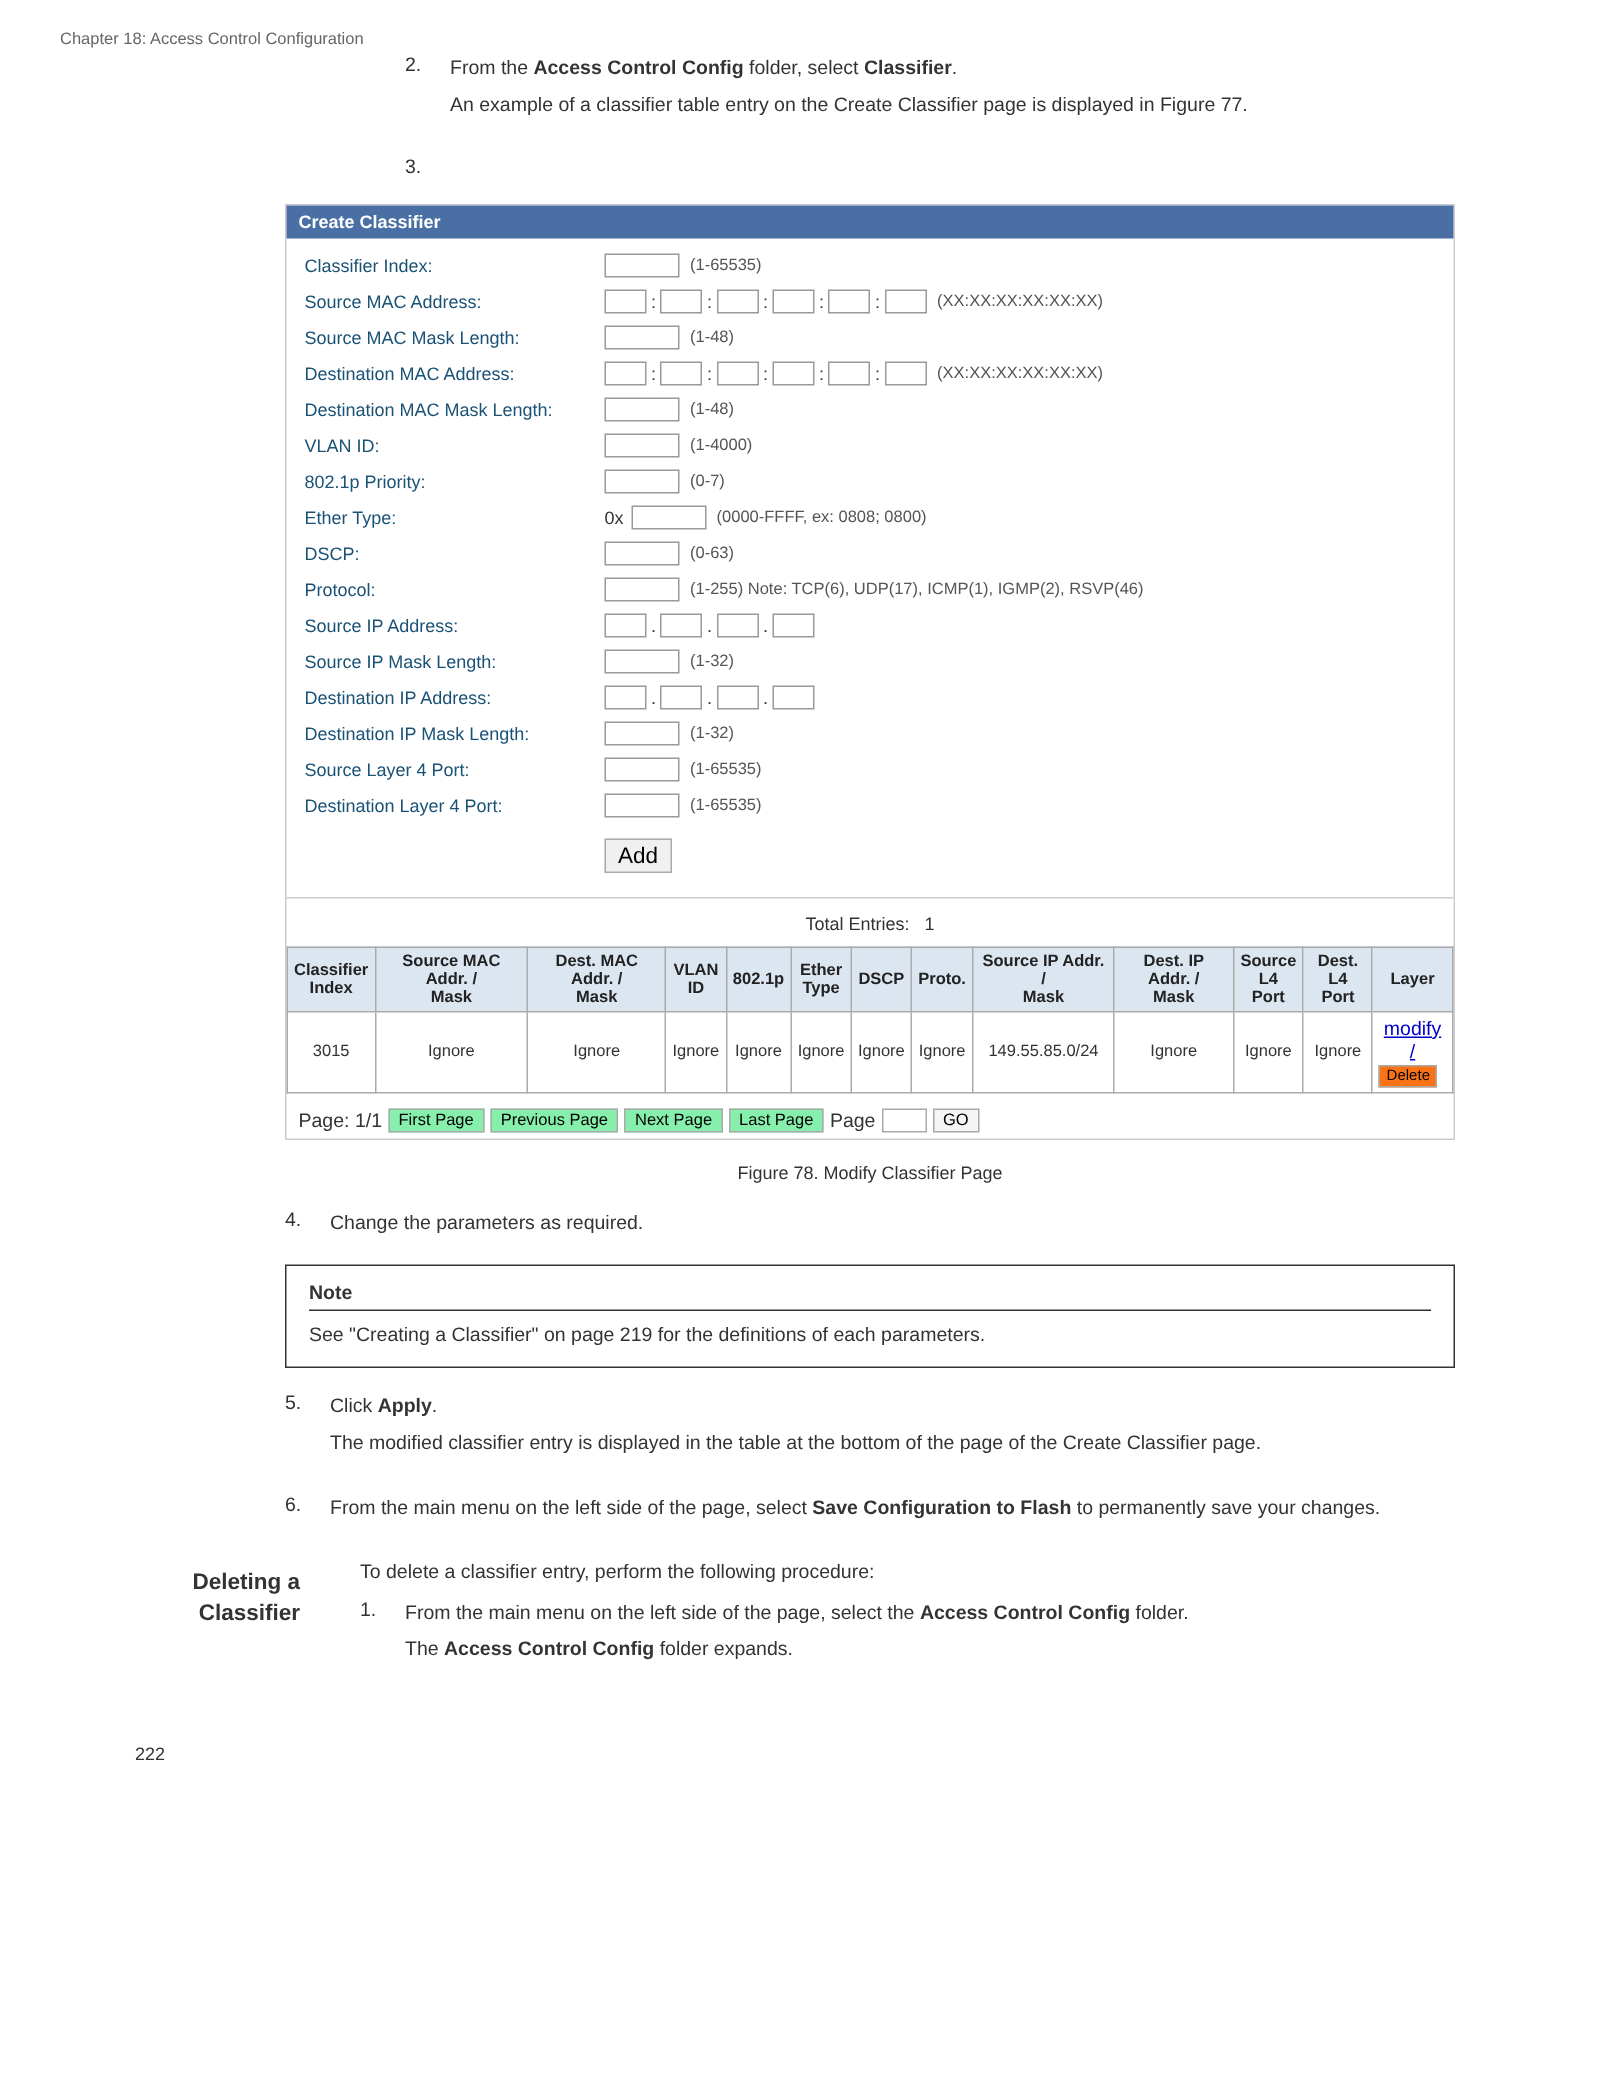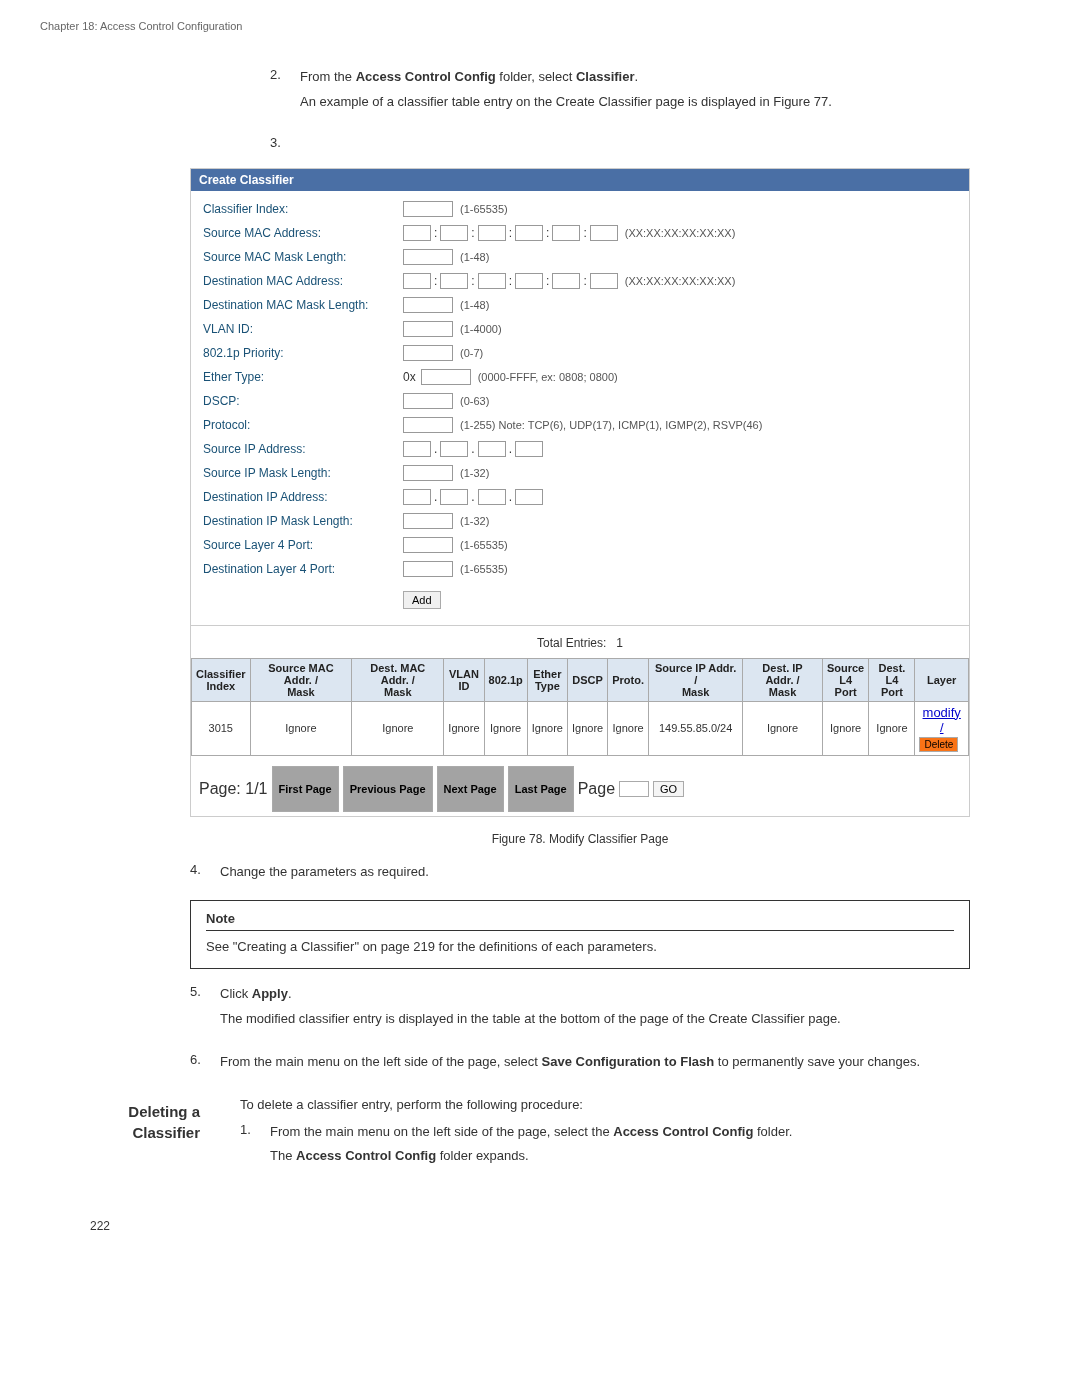--- a/index.html
+++ b/index.html
@@ -6,21 +6,21 @@
     body {
       font-family: Arial, Helvetica, sans-serif;
       font-size: 13px;
       color: #333;
       background: #fff;
       padding: 20px 40px;
     }
     .page-header {
       font-size: 11px;
       color: #666;
-      margin-bottom: 35px;
+      margin-bottom: 3px;
     }
     .content-area {
       max-width: 900px;
       margin: 0 auto;
     }
     .step-item {
       display: flex;
       margin-bottom: 18px;
     }
     .step-number {
@@ -139,28 +139,27 @@
     }
 
     
     .pagination-bar {
       display: flex;
       align-items: center;
       gap: 4px;
       margin-top: 6px;
       font-size: 12px;
     }
-    .pagination-bar span { font-size: 16px; }
+    .pagination-bar span { font-size: 13px; }
     .pagination-btn {
       border: 1px solid #aaa;
-      background: #a3a3a3;
-      padding: 16px 6px;
+      background: #86efac;
+      padding: 1px 6px;
       font-size: 11px;
       cursor: pointer;
-      font-weight: bold;
     }
     .pagination-input {
       border: 1px solid #aaa;
       width: 30px;
       font-size: 11px;
       padding: 1px 2px;
       text-align: center;
     }
     .pagination-go {
       border: 1px solid #aaa;
@@ -218,21 +217,21 @@
     
     .page-number {
       font-size: 12px;
       color: #333;
       margin-top: 30px;
     }
 
     .add-btn {
       border: 1px solid #aaa;
       background: #f0f0f0;
-      font-size: 11px;
+      font-size: 15px;
       padding: 2px 8px;
       cursor: pointer;
       margin-top: 6px;
     }
 
     .ox-prefix { font-size: 12px; margin-right: 2px; }
   </style>
 </head>
 <body>
 

